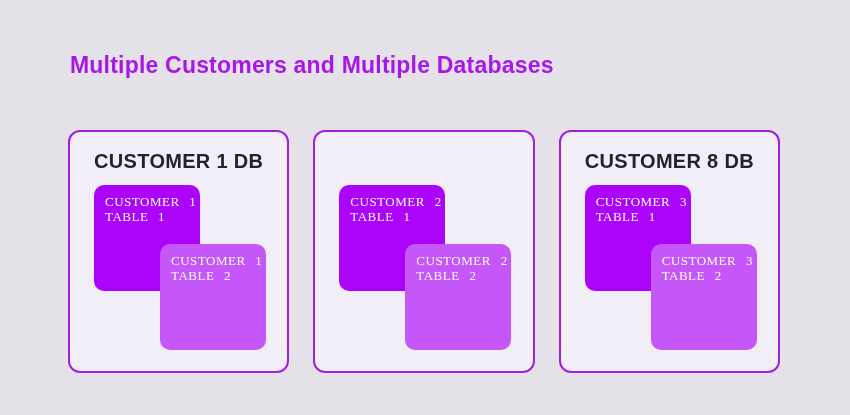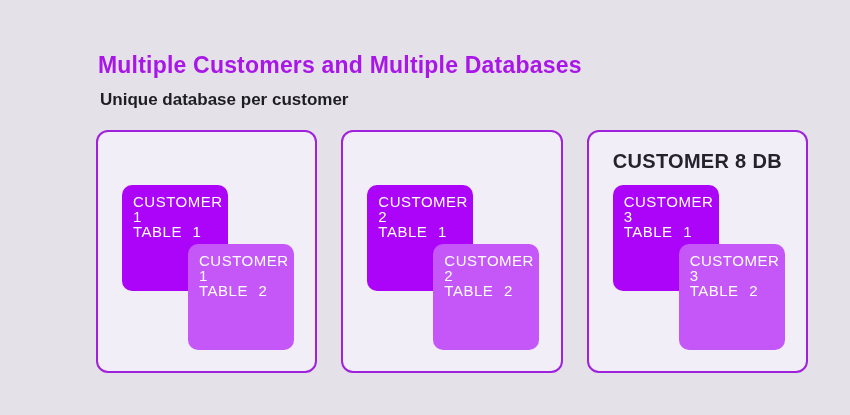--- a/index.html
+++ b/index.html
@@ -13,21 +13,21 @@
     --table2-bg:#C557F9;
     --table-text:#FFFFFF;
   }
   *{margin:0;padding:0;box-sizing:border-box;}
   html,body{width:850px;height:415px;overflow:hidden;}
   body{
     background:var(--page-bg);
     font-family:"Liberation Sans",sans-serif;
     position:relative;
   }
-  .canvas{position:absolute;inset:0;margin-left:28px;}
+  .canvas{position:absolute;inset:0;}
   .diagram-title{
     position:absolute;left:70px;top:52px;
     font-size:23px;font-weight:bold;
     color:var(--title-color);
     letter-spacing:0.2px;
   }
   .diagram-subtitle{
     position:absolute;left:72px;top:90px;
     font-size:17px;font-weight:bold;
     color:var(--subtitle-color);
@@ -49,38 +49,38 @@
     font-size:20px;font-weight:bold;
     color:var(--heading-color);
     letter-spacing:0.3px;
   }
   .table{
     position:absolute;
     width:106px;height:106px;
     border-radius:10px;
     padding:9px 0 0 11px;
     color:var(--table-text);
-    font-family:Liberation Sans, sans-serif;
-    font-size:15px;line-height:15px;
+    font-family:Liberation Serif, serif;
+    font-size:13px;line-height:15px;
     letter-spacing:0.5px;
     word-spacing:6px;
   }
   .table.t1{left:24px;top:53px;background:var(--table1-bg);z-index:1;}
   .table.t2{left:90px;top:112px;background:var(--table2-bg);z-index:2;}
 </style>
 </head>
 <body>
 
 <main class="canvas">
   <h1 class="diagram-title">Multiple Customers and Multiple Databases</h1>
-  <h2 class="diagram-subtitle">Unique database per customer</h2>
 
   <section class="cards">
 
     <div class="card">
+      <div class="card-heading">CUSTOMER 1 DB</div>
       <div class="table t1">
         <div>CUSTOMER 1</div>
         <div>TABLE 1</div>
       </div>
       <div class="table t2">
         <div>CUSTOMER 1</div>
         <div>TABLE 2</div>
       </div>
     </div>
 

